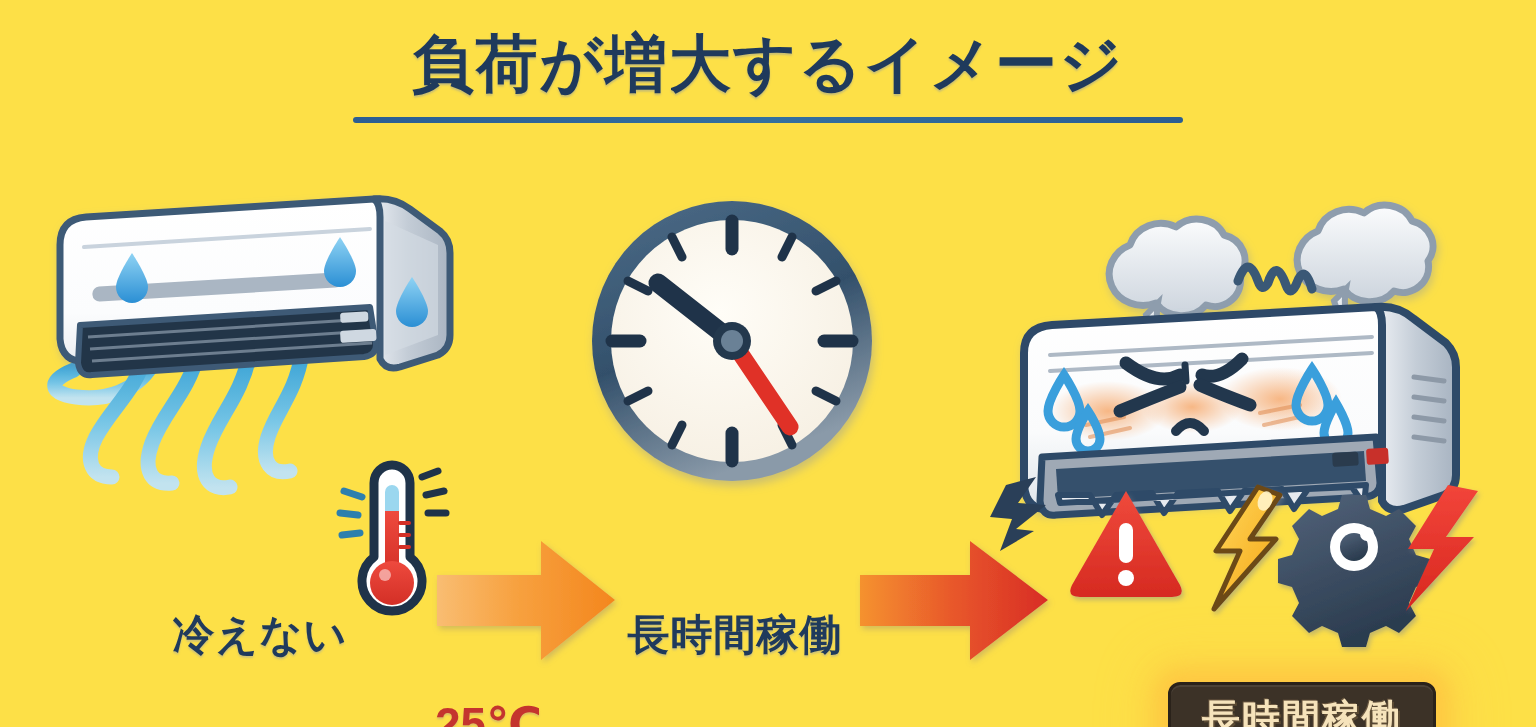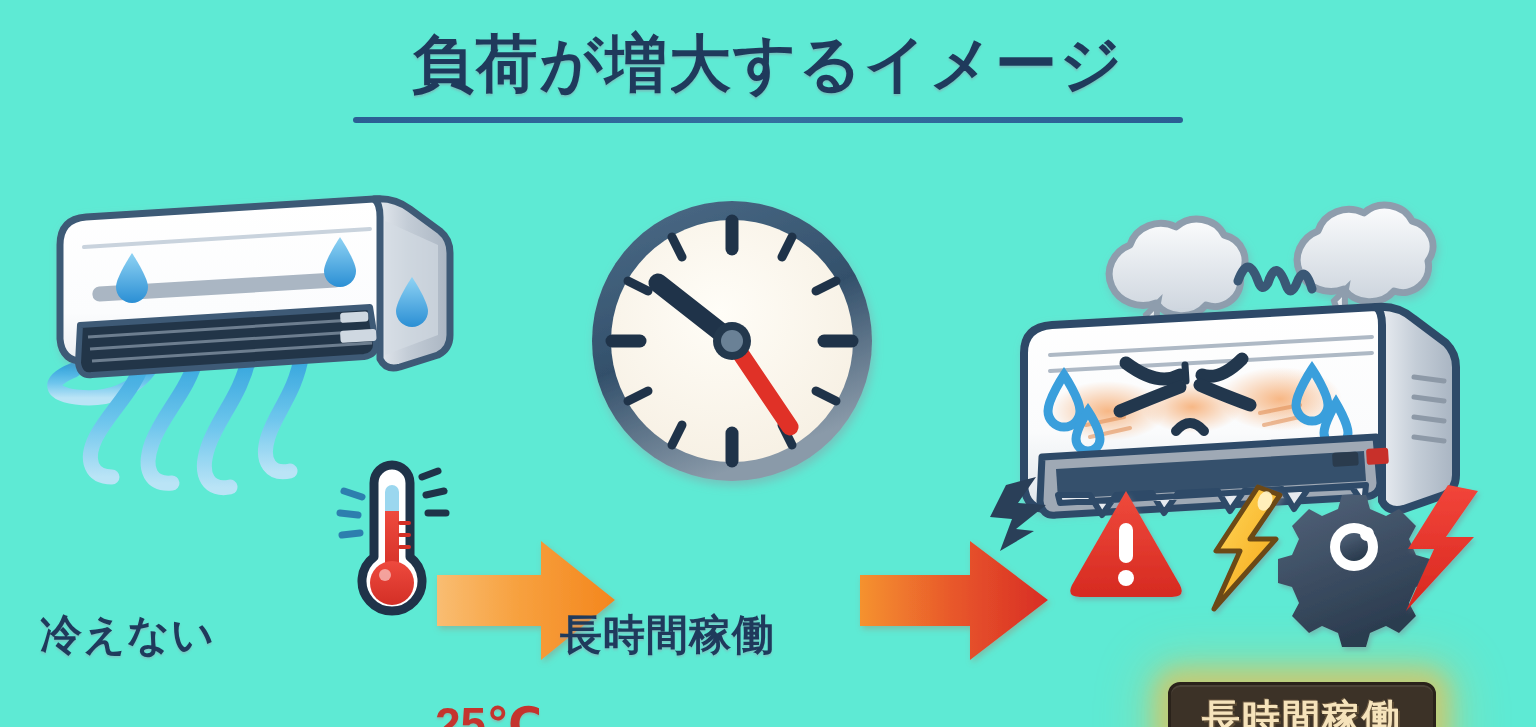--- a/index.html
+++ b/index.html
@@ -10,21 +10,21 @@
     height: 727px;
     background: #ffffff;
     font-family: "Liberation Sans", "DejaVu Sans", sans-serif;
     overflow: hidden;
   }
 
   #canvas {
     position: relative;
     width: 1536px;
     height: 727px;
-    background: #5eead4;
+    background: #fde047;
   }
 
   
   #title-block {
     position: absolute;
     top: 28px;
     left: 0;
     width: 1536px;
     text-align: center;
   }
@@ -60,21 +60,21 @@
   }
   #panel-cold   { left: 40px;   width: 440px; }
   #panel-clock  { left: 560px;  width: 350px; }
   #panel-load   { left: 980px;  width: 520px; }
 
   .caption {
     position: absolute;
     bottom: 22px;
     left: 0;
     width: 100%;
-    text-align: left;
+    text-align: center;
     font-size: 42px;
     font-weight: bold;
     color: #1f3a5c;
     letter-spacing: 1px;
     text-shadow: 0 2px 2px rgba(150,160,175,0.45);
   }
 
   .art { position: absolute; top: 0; left: 0; }
 
   

